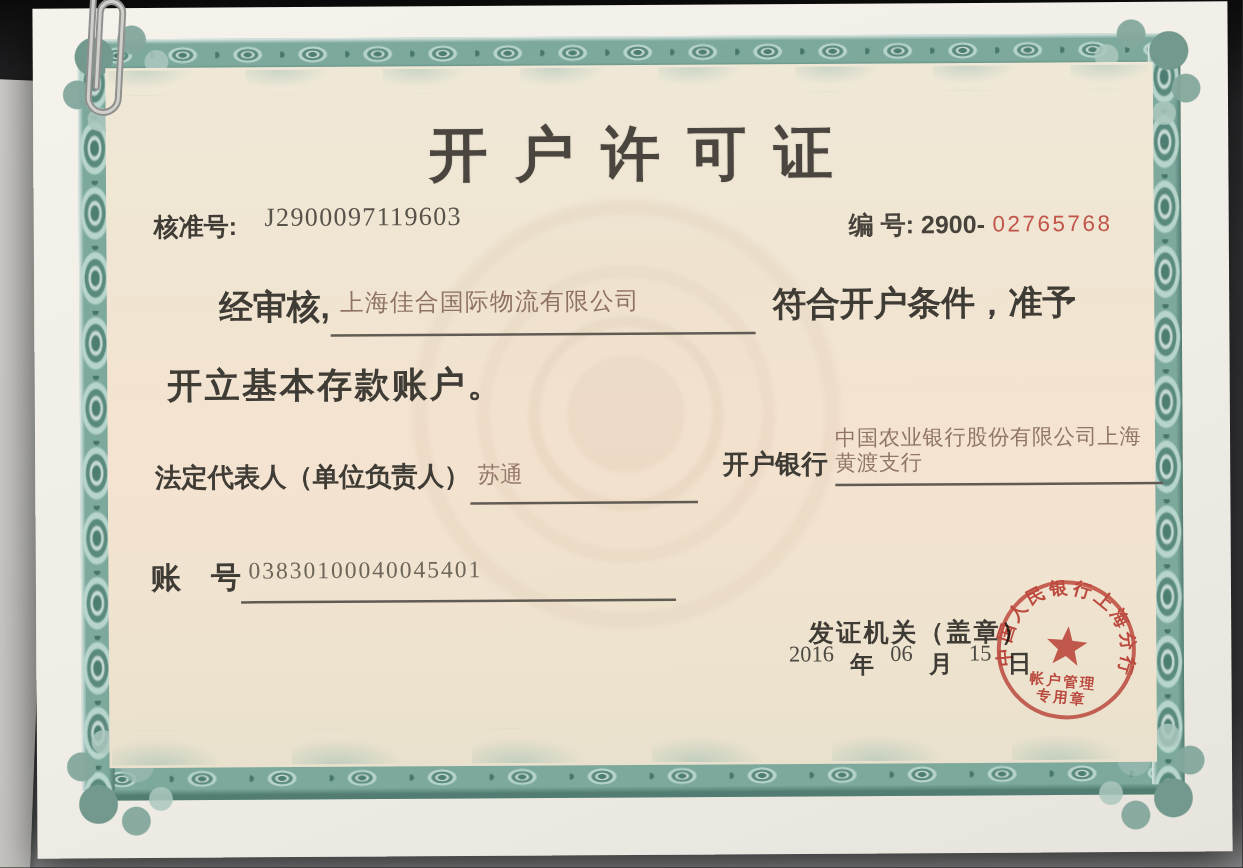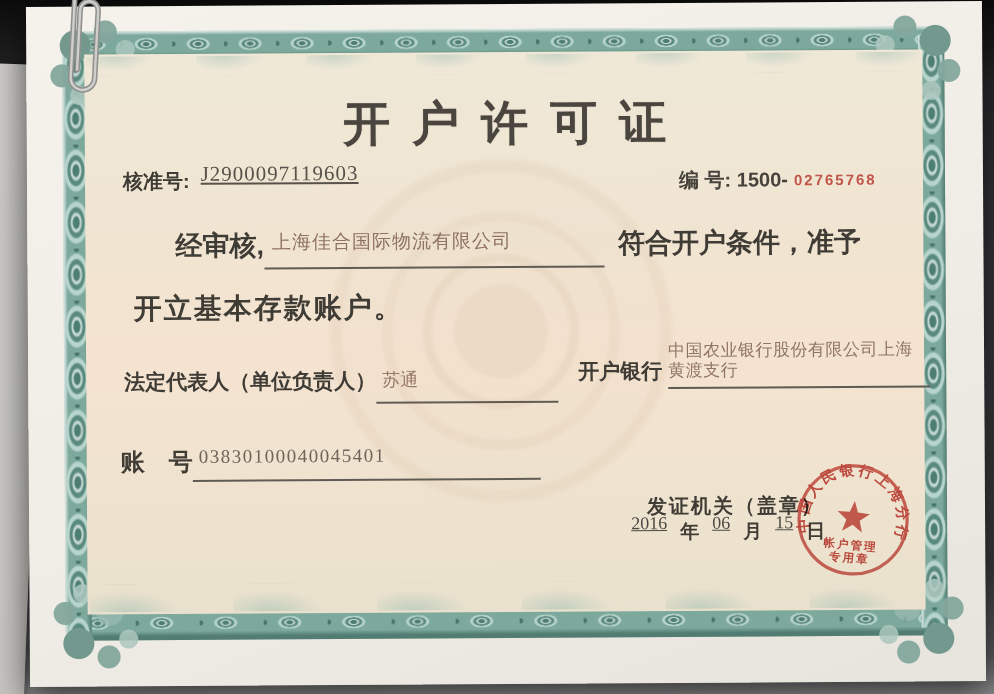--- a/index.html
+++ b/index.html
@@ -101,23 +101,23 @@
   .t{position:absolute;white-space:nowrap;}
   .title{
     left:0;top:88px;width:956px;text-align:center;
     font-family:"Liberation Serif","DejaVu Serif",serif;
     font-weight:bold;font-size:47px;letter-spacing:22px;text-indent:22px;
     color:#4a463f;text-shadow:0 0 1px rgba(74,70,63,.4);
   }
   .lbl{font-weight:bold;color:#3f3b35;}
   .typed{font-family:"Liberation Serif","DejaVu Serif",serif;}
   .row-approval{left:96px;top:162px;font-size:20px;}
-  .approval-value{font-size:21px;color:#57524a;letter-spacing:1px;display:inline-block;transform:translateY(-7px);margin-left:11px;text-decoration:underline;}
+  .approval-value{font-size:21px;color:#57524a;letter-spacing:1px;display:inline-block;transform:translateY(-7px);margin-left:22px;}
   .row-serial{left:652px;top:164px;font-size:20px;color:#47433c;font-weight:bold;}
-  .serial-number{font-size:15px;letter-spacing:2px;font-weight:bold;display:inline-block;transform:translateY(-1px);margin-left:6px;}
+  .serial-number{font-size:18px;letter-spacing:2px;font-weight:normal;display:inline-block;transform:translateY(-1px);margin-left:6px;}
   .row-review{left:148px;top:222px;font-size:27px;}
   .company{
     display:inline-block;width:332px;font-size:19px;color:#8f7263;
     border-bottom:2px solid #615c53;padding:0 0 12px 8px;
     transform:translateY(-6px);letter-spacing:1px;
   }
   .review-suffix{margin-left:14px;}
   .row-review2{left:106px;top:284px;font-size:28px;letter-spacing:2px;}
   .row-legal{left:96px;top:362px;font-size:21px;}
   .legal-value{
@@ -131,21 +131,21 @@
     font-size:17px;color:#917566;line-height:20px;white-space:normal;
     border-bottom:2px solid #5f5a52;padding-bottom:6px;letter-spacing:.5px;
   }
   .row-account{left:92px;top:440px;font-size:24px;}
   .account-value{
     display:inline-block;width:342px;font-size:19px;color:#6e665a;letter-spacing:1.5px;
     border-bottom:2px solid #615c53;padding:0 0 12px 6px;transform:translateY(-7px);
   }
   .row-issuer{left:618px;top:490px;font-size:20px;letter-spacing:2px;}
   .row-date{left:598px;top:516px;font-size:18px;color:#3f3b35;}
-  .dnum{font-family:"Liberation Serif","DejaVu Serif",serif;display:inline-block;transform:translateY(-9px);color:#4d4a43;margin:0 4px;text-decoration:underline;}
+  .dnum{font-family:"Liberation Serif","DejaVu Serif",serif;display:inline-block;transform:translateY(-9px);color:#4d4a43;margin:0 4px;}
   .dunit{font-size:19px;margin:0 9px;display:inline-block;}
   
   .seal{
     position:absolute;left:764px;top:458px;width:120px;height:120px;
     transform:rotate(6deg);opacity:.92;mix-blend-mode:multiply;
   }
   
   .clip{position:absolute;left:56px;top:-6px;width:56px;height:116px;transform:rotate(3deg);}
 </style>
 </head>
@@ -169,21 +169,21 @@
     <div class="wash-top"></div>
     <div class="wash-bottom"></div>
     <div class="rosette"></div>
 
     <div class="t title">开户许可证</div>
 
     <div class="t row-approval">
       <span class="lbl">核准号:</span><span class="typed approval-value">J2900097119603</span>
     </div>
     <div class="t row-serial">
-      <span>编 号: 1500-</span><span class="serial-number" style="color:#c2554a">02765768</span>
+      <span>编 号: 2900-</span><span class="serial-number" style="color:#c2554a">02765768</span>
     </div>
 
     <div class="t row-review">
       <span class="lbl">经审核,</span><span class="typed company">上海佳合国际物流有限公司</span><span class="lbl review-suffix">符合开户条件，准予</span>
     </div>
     <div class="t row-review2 lbl">开立基本存款账户。</div>
 
     <div class="t row-legal">
       <span class="lbl">法定代表人（单位负责人）</span><span class="typed legal-value">苏通</span>
     </div>

